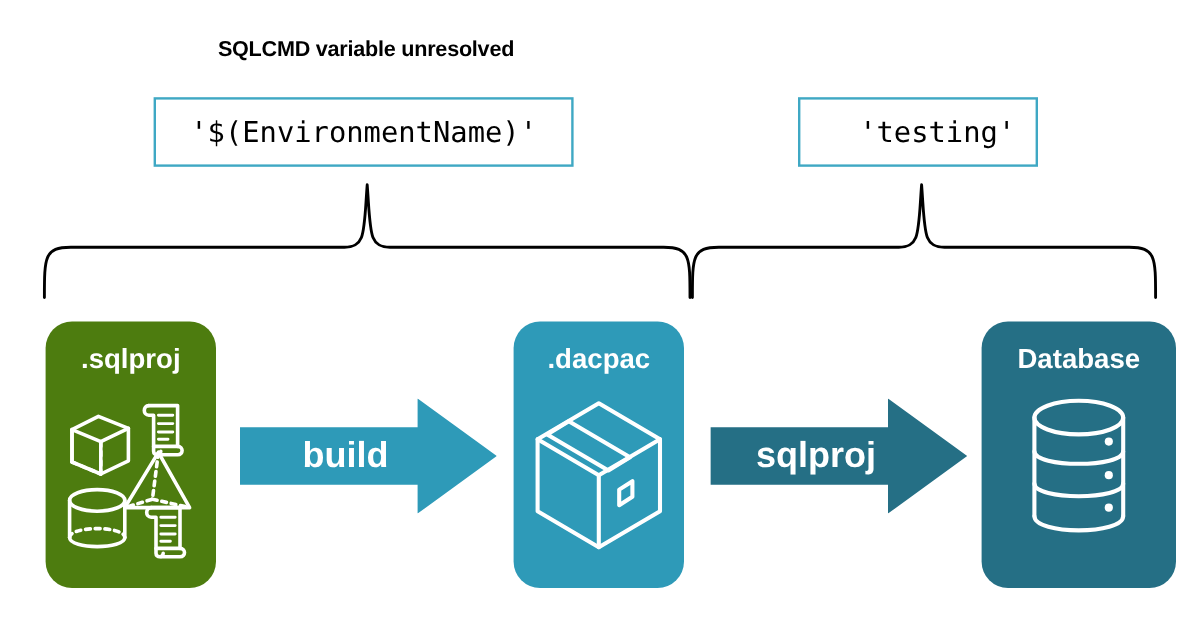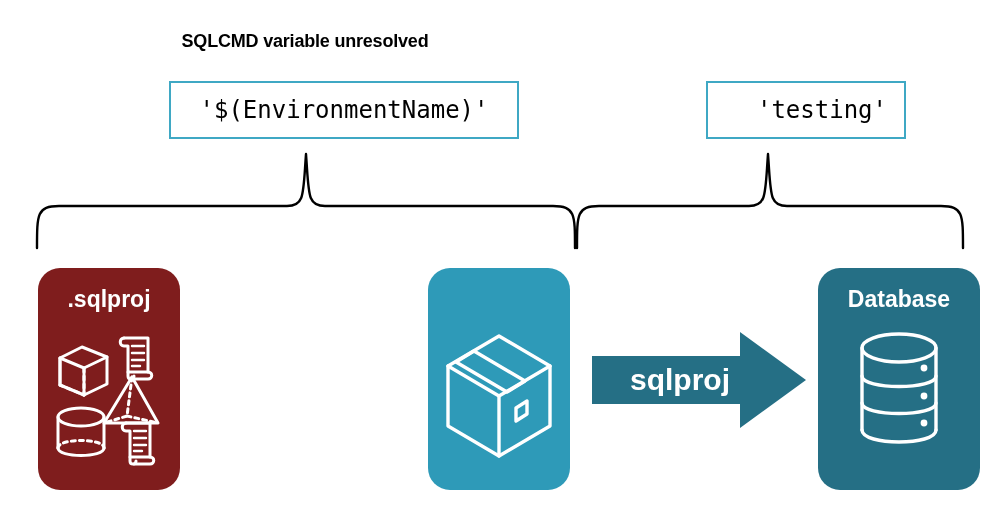--- a/index.html
+++ b/index.html
@@ -38,21 +38,20 @@
     box-sizing: border-box;
     border: 2px solid #3FA8C4;
     background: #ffffff;
     display: flex;
     align-items: center;
     justify-content: center;
     font-family: "DejaVu Sans Mono", "Liberation Mono", monospace;
     font-size: 24px;
     color: #000000;
     white-space: nowrap;
-    margin-left: 41px;
   }
   #code-box-unresolved { left: 128px; top: 81px; width: 350px; height: 58px; }
   #code-box-set        { left: 665px; top: 81px; width: 200px; height: 58px; padding-left: 32px; }
 
   
   .brace-svg {
     position: absolute;
     top: 150px;
   }
   #brace-left  { left: 25px;  }
@@ -76,21 +75,21 @@
     color: #ffffff;
     white-space: nowrap;
   }
   .stage-art {
     position: absolute;
     left: 0;
     top: 52px;
     width: 100%;
   }
 
-  #box-sqlproj  { left: 38px;  top: 268px; width: 142px; height: 222px; background: #7f1d1d; }
+  #box-sqlproj  { left: 38px;  top: 268px; width: 142px; height: 222px; background: #4d7c0f; }
   #box-dacpac   { left: 428px; top: 268px; width: 142px; height: 222px; background: #2E9AB8; }
   #box-database { left: 818px; top: 268px; width: 162px; height: 222px; background: #256F85; }
 
   
   .arrow-wrap {
     position: absolute;
     top: 332px;
     width: 214px;
     height: 96px;
   }
@@ -177,22 +176,29 @@
           <path d="M 6,6 L 30,6 L 30,40 L 10,40"></path>
           <path d="M 6,6 C 1,6 1,14 6,14 L 10,14 L 10,44
                    C 10,48 16,48 16,44"></path>
           <path d="M 30,40 C 35,40 35,47 30,47 L 14,47"></path>
           <path d="M 14,14 L 26,14 M 14,21 L 26,21 M 14,28 L 26,28 M 14,34 L 22,34" stroke-width="2.4"></path>
         </g>
       </g>
     </svg>
   </div>
 
+  <div class="arrow-wrap" id="arrow-build">
+    <svg width="214" height="96" viewBox="0 0 214 96">
+      <path d="M 0,24 L 148,24 L 148,0 L 214,48 L 148,96 L 148,72 L 0,72 Z" fill="#2E9AB8"></path>
+    </svg>
+    <div class="arrow-label">build</div>
+  </div>
 
   <div class="stage-box" id="box-dacpac">
+    <div class="stage-label">.dacpac</div>
     <svg class="stage-art" height="155" viewBox="0 0 142 155">
       <g fill="none" stroke="#ffffff" stroke-width="3.4" stroke-linejoin="round" stroke-linecap="round">
 
         <path d="M 20,46 L 71,16 L 122,46 L 122,106 L 71,136 L 20,106 Z"></path>
         <path d="M 20,46 L 71,76 L 122,46"></path>
         <path d="M 71,76 L 71,136"></path>
 
         <path d="M 46,31 L 97,61 L 79,72 L 28,42 Z"></path>
 
         <path d="M 88,88 L 99,81 L 99,94 L 88,101 Z"></path>

